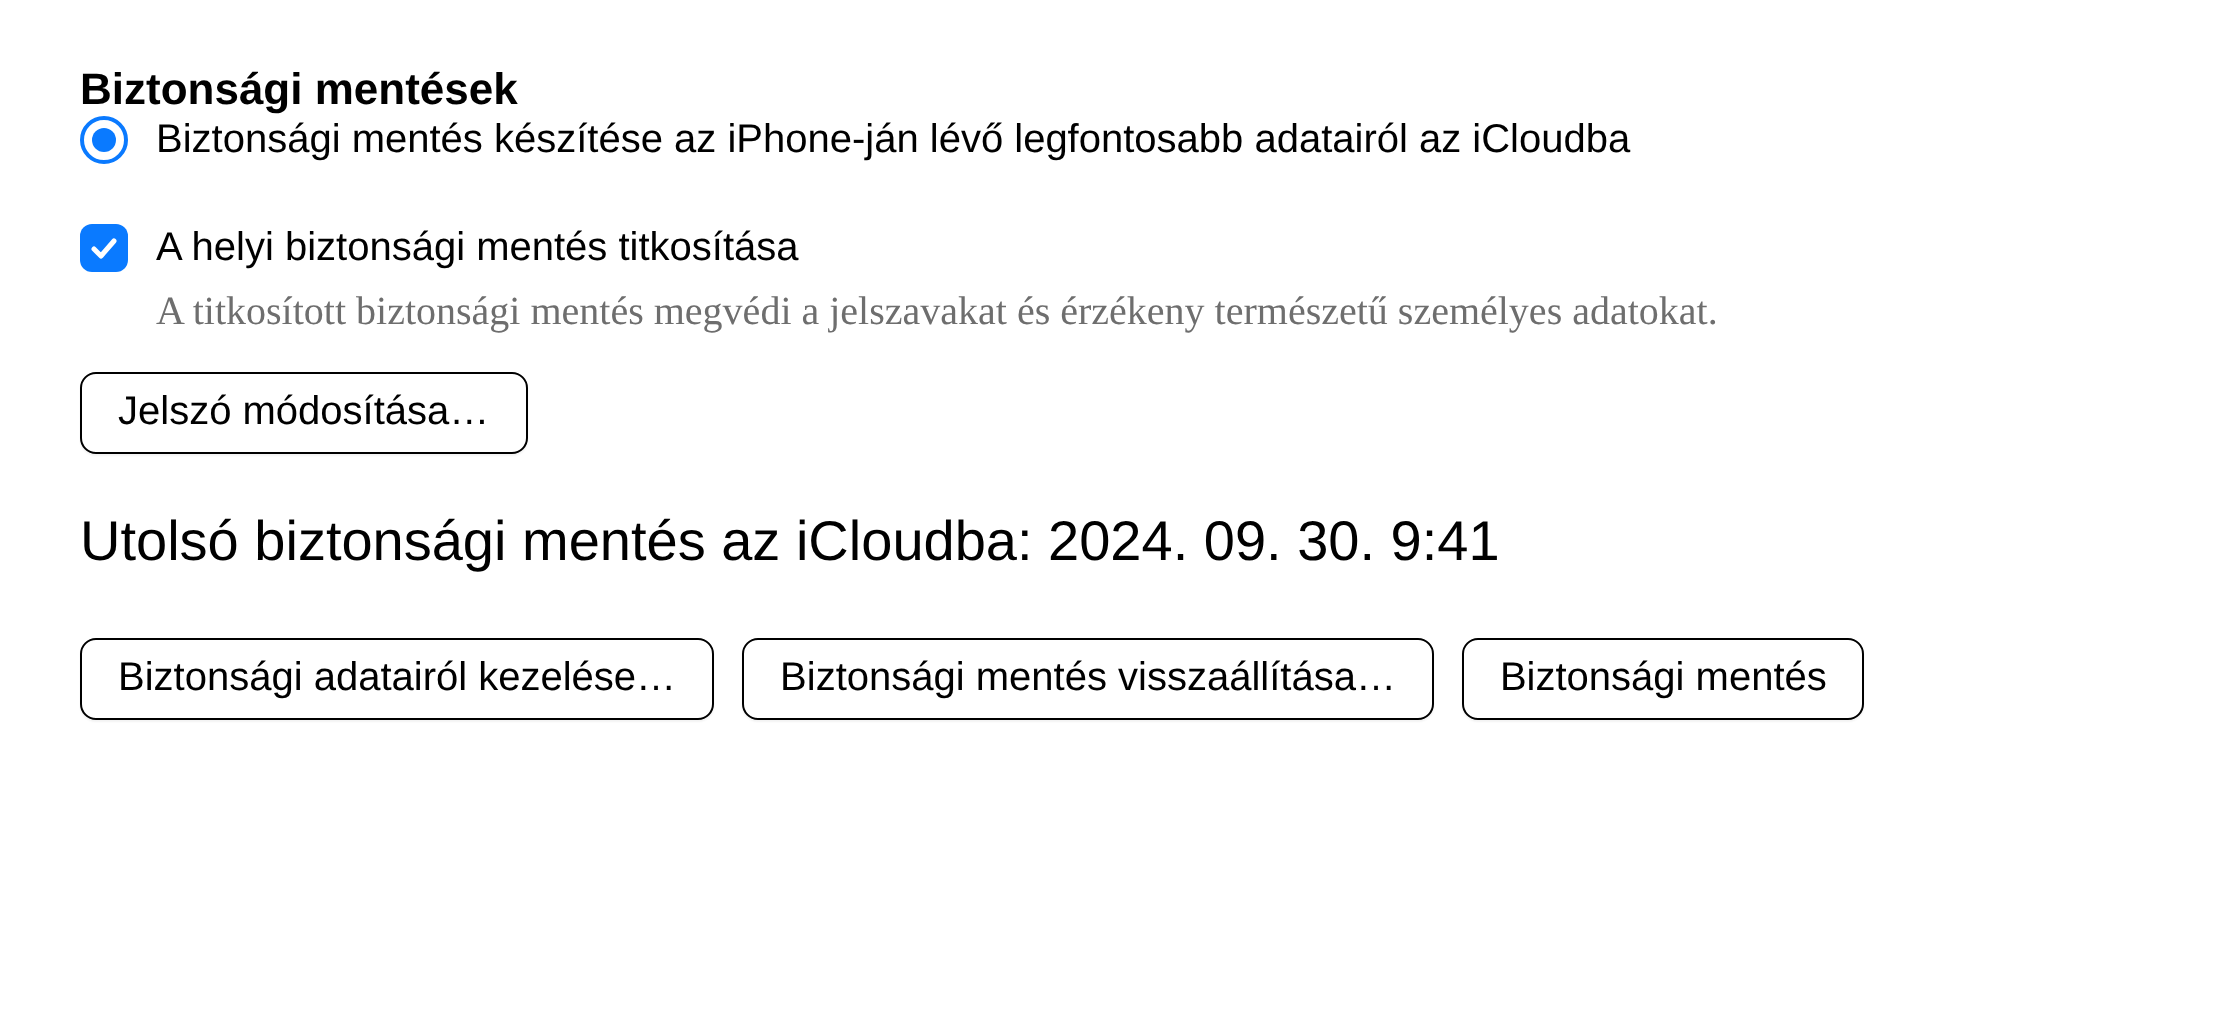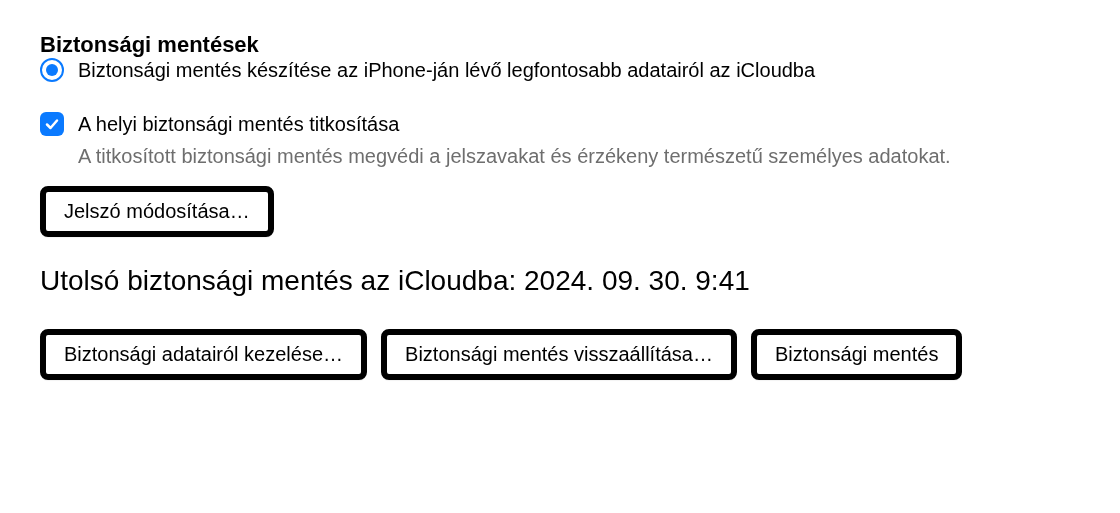--- a/index.html
+++ b/index.html
@@ -80,25 +80,26 @@
     .checkbox-label {
       font-size: 20px;
       color: #000;
     }
     .checkbox-description {
       font-size: 20px;
       color: #6e6e6e;
       margin-left: 38px;
       margin-bottom: 16px;
       line-height: 1.4;
+      font-family: Liberation Serif, serif;
     }
     .button {
       display: inline-block;
       background: #ffffff;
-      border: 6px solid #000000;
+      border: 1px solid #000000;
       border-radius: 8px;
       padding: 8px 18px;
       font-size: 20px;
       color: #000;
       cursor: pointer;
       box-shadow: 0 1px 1px rgba(0,0,0,0.05);
       font-family: inherit;
     }
     .change-password-row {
       margin-bottom: 28px;

